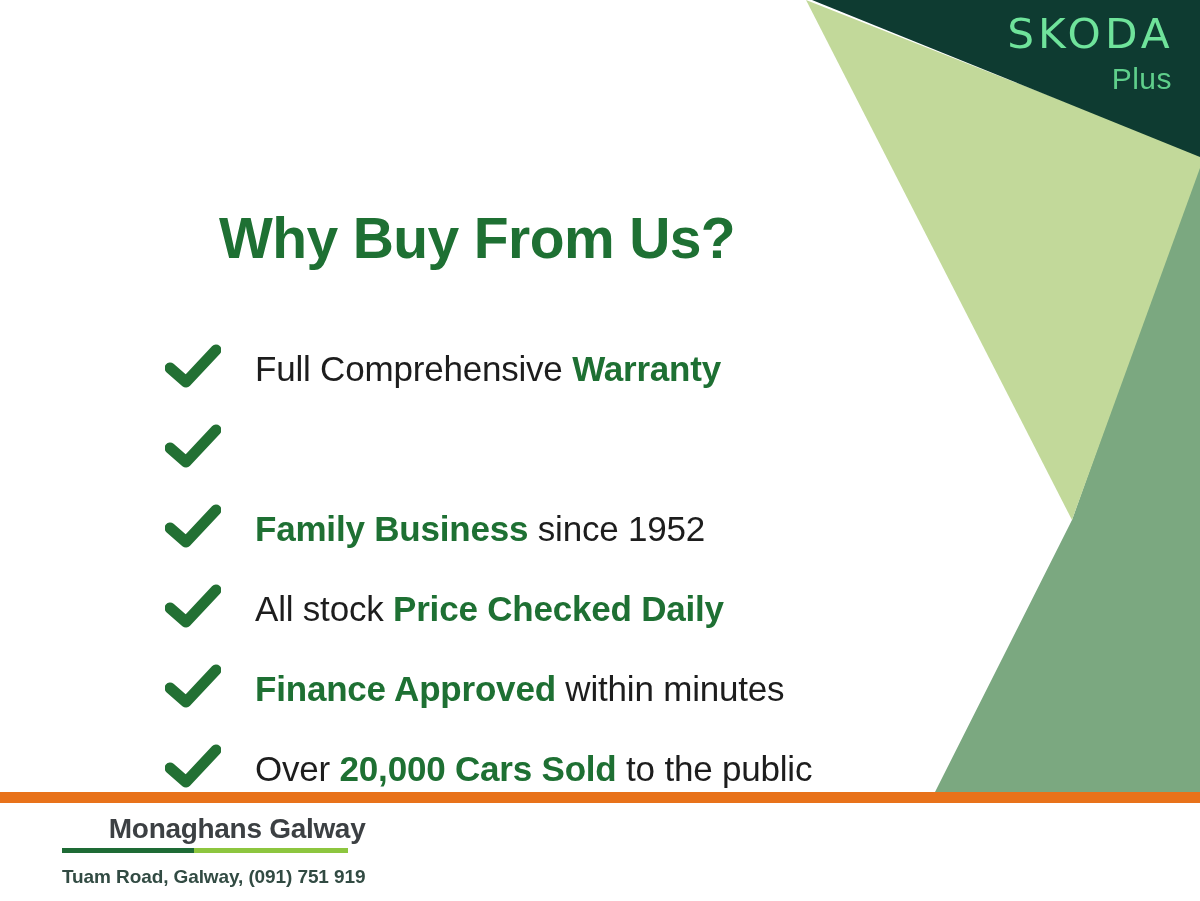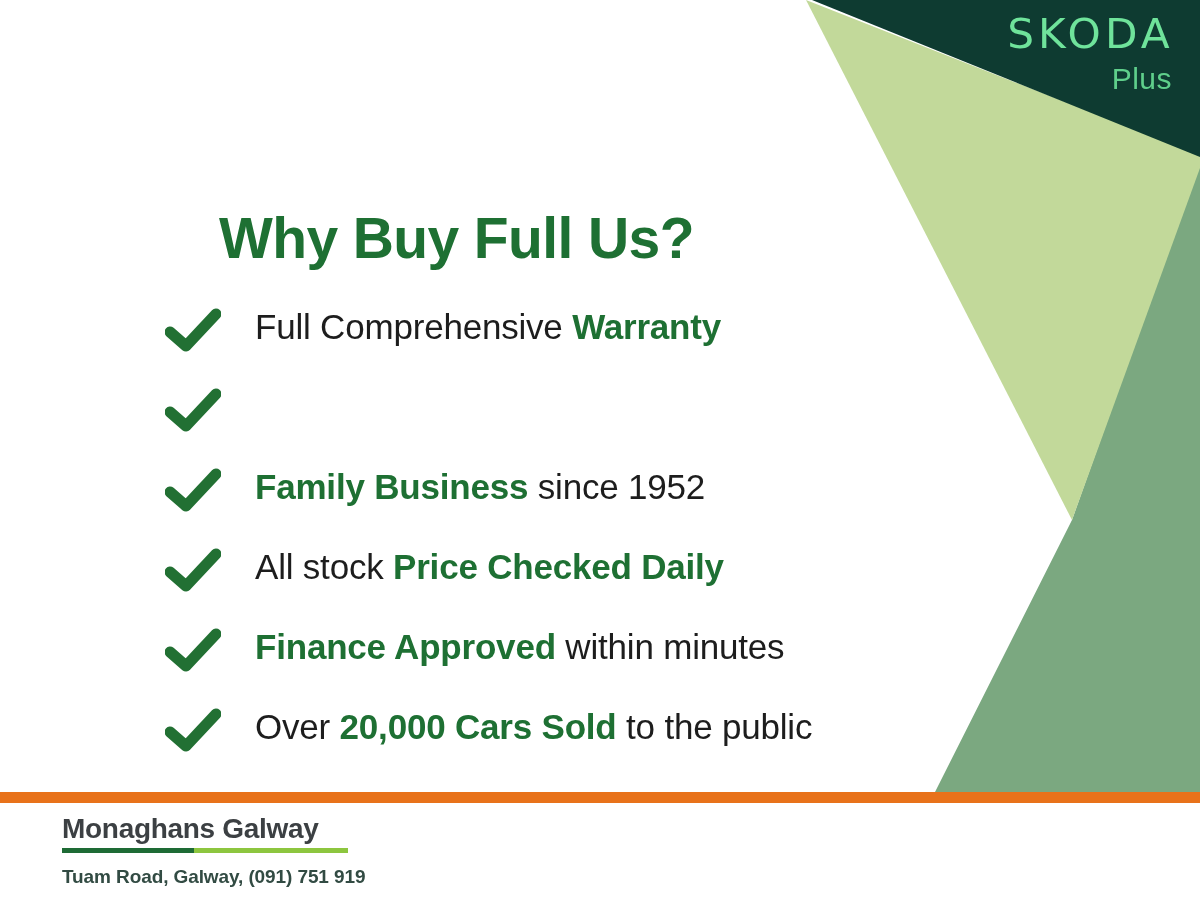--- a/index.html
+++ b/index.html
@@ -63,21 +63,21 @@
   }
 
   
   #bullets {
     position:absolute;
     left:165px; top:308px;
     width:830px;
   }
   .bullet-row {
     display:flex;
-    align-items:flex-start;
+    align-items:flex-end;
     height:80px;
   }
   .check-icon {
     flex:0 0 auto;
     width:56px; height:44px;
     margin-right:34px;
     display:block;
   }
   .bullet-text {
     font-size:35px;
@@ -95,21 +95,21 @@
   #orange-bar {
     position:absolute;
     left:0; top:792px;
     width:1200px; height:11px;
     background:#E8721A;
   }
 
   
   #footer {
     position:absolute;
-    left:62px; top:812px;
+    left:62px; top:812px;text-align:right;
   }
   #dealer-name {
     font-size:28px;
     font-weight:bold;
     color:#3C4043;
     letter-spacing:-0.3px;
     white-space:nowrap;
     line-height:1.18;
   }
   #dealer-underline {
@@ -138,21 +138,21 @@
     <polygon points="1200,160 1200,792 935,792 1072,520" fill="#7BA880"></polygon>
     <polygon points="806,0 1200,155 1200,168 1072,520" fill="#C2D99A"></polygon>
     <polygon points="812,0 1200,0 1200,157" fill="#0E3B31"></polygon>
   </svg>
 
   <div id="skoda-logo">
     <span id="skoda-wordmark">SKODA</span>
     <span id="skoda-plus">Plus</span>
   </div>
 
-  <h1 id="headline">Why Buy Full Us?</h1>
+  <h1 id="headline">Why Buy From Us?</h1>
 
   <div id="bullets">
       <div class="bullet-row">
         <svg class="check-icon" viewBox="0 0 56 44">
           <path d="M5 24 L21 38 L51 6" fill="none" stroke="#227033" stroke-width="11" stroke-linecap="round" stroke-linejoin="round"></path>
         </svg>
         <div class="bullet-text"><span>Full Comprehensive </span><span class="hl">Warranty</span></div>
       </div>
       <div class="bullet-row">
         <svg class="check-icon" viewBox="0 0 56 44">

